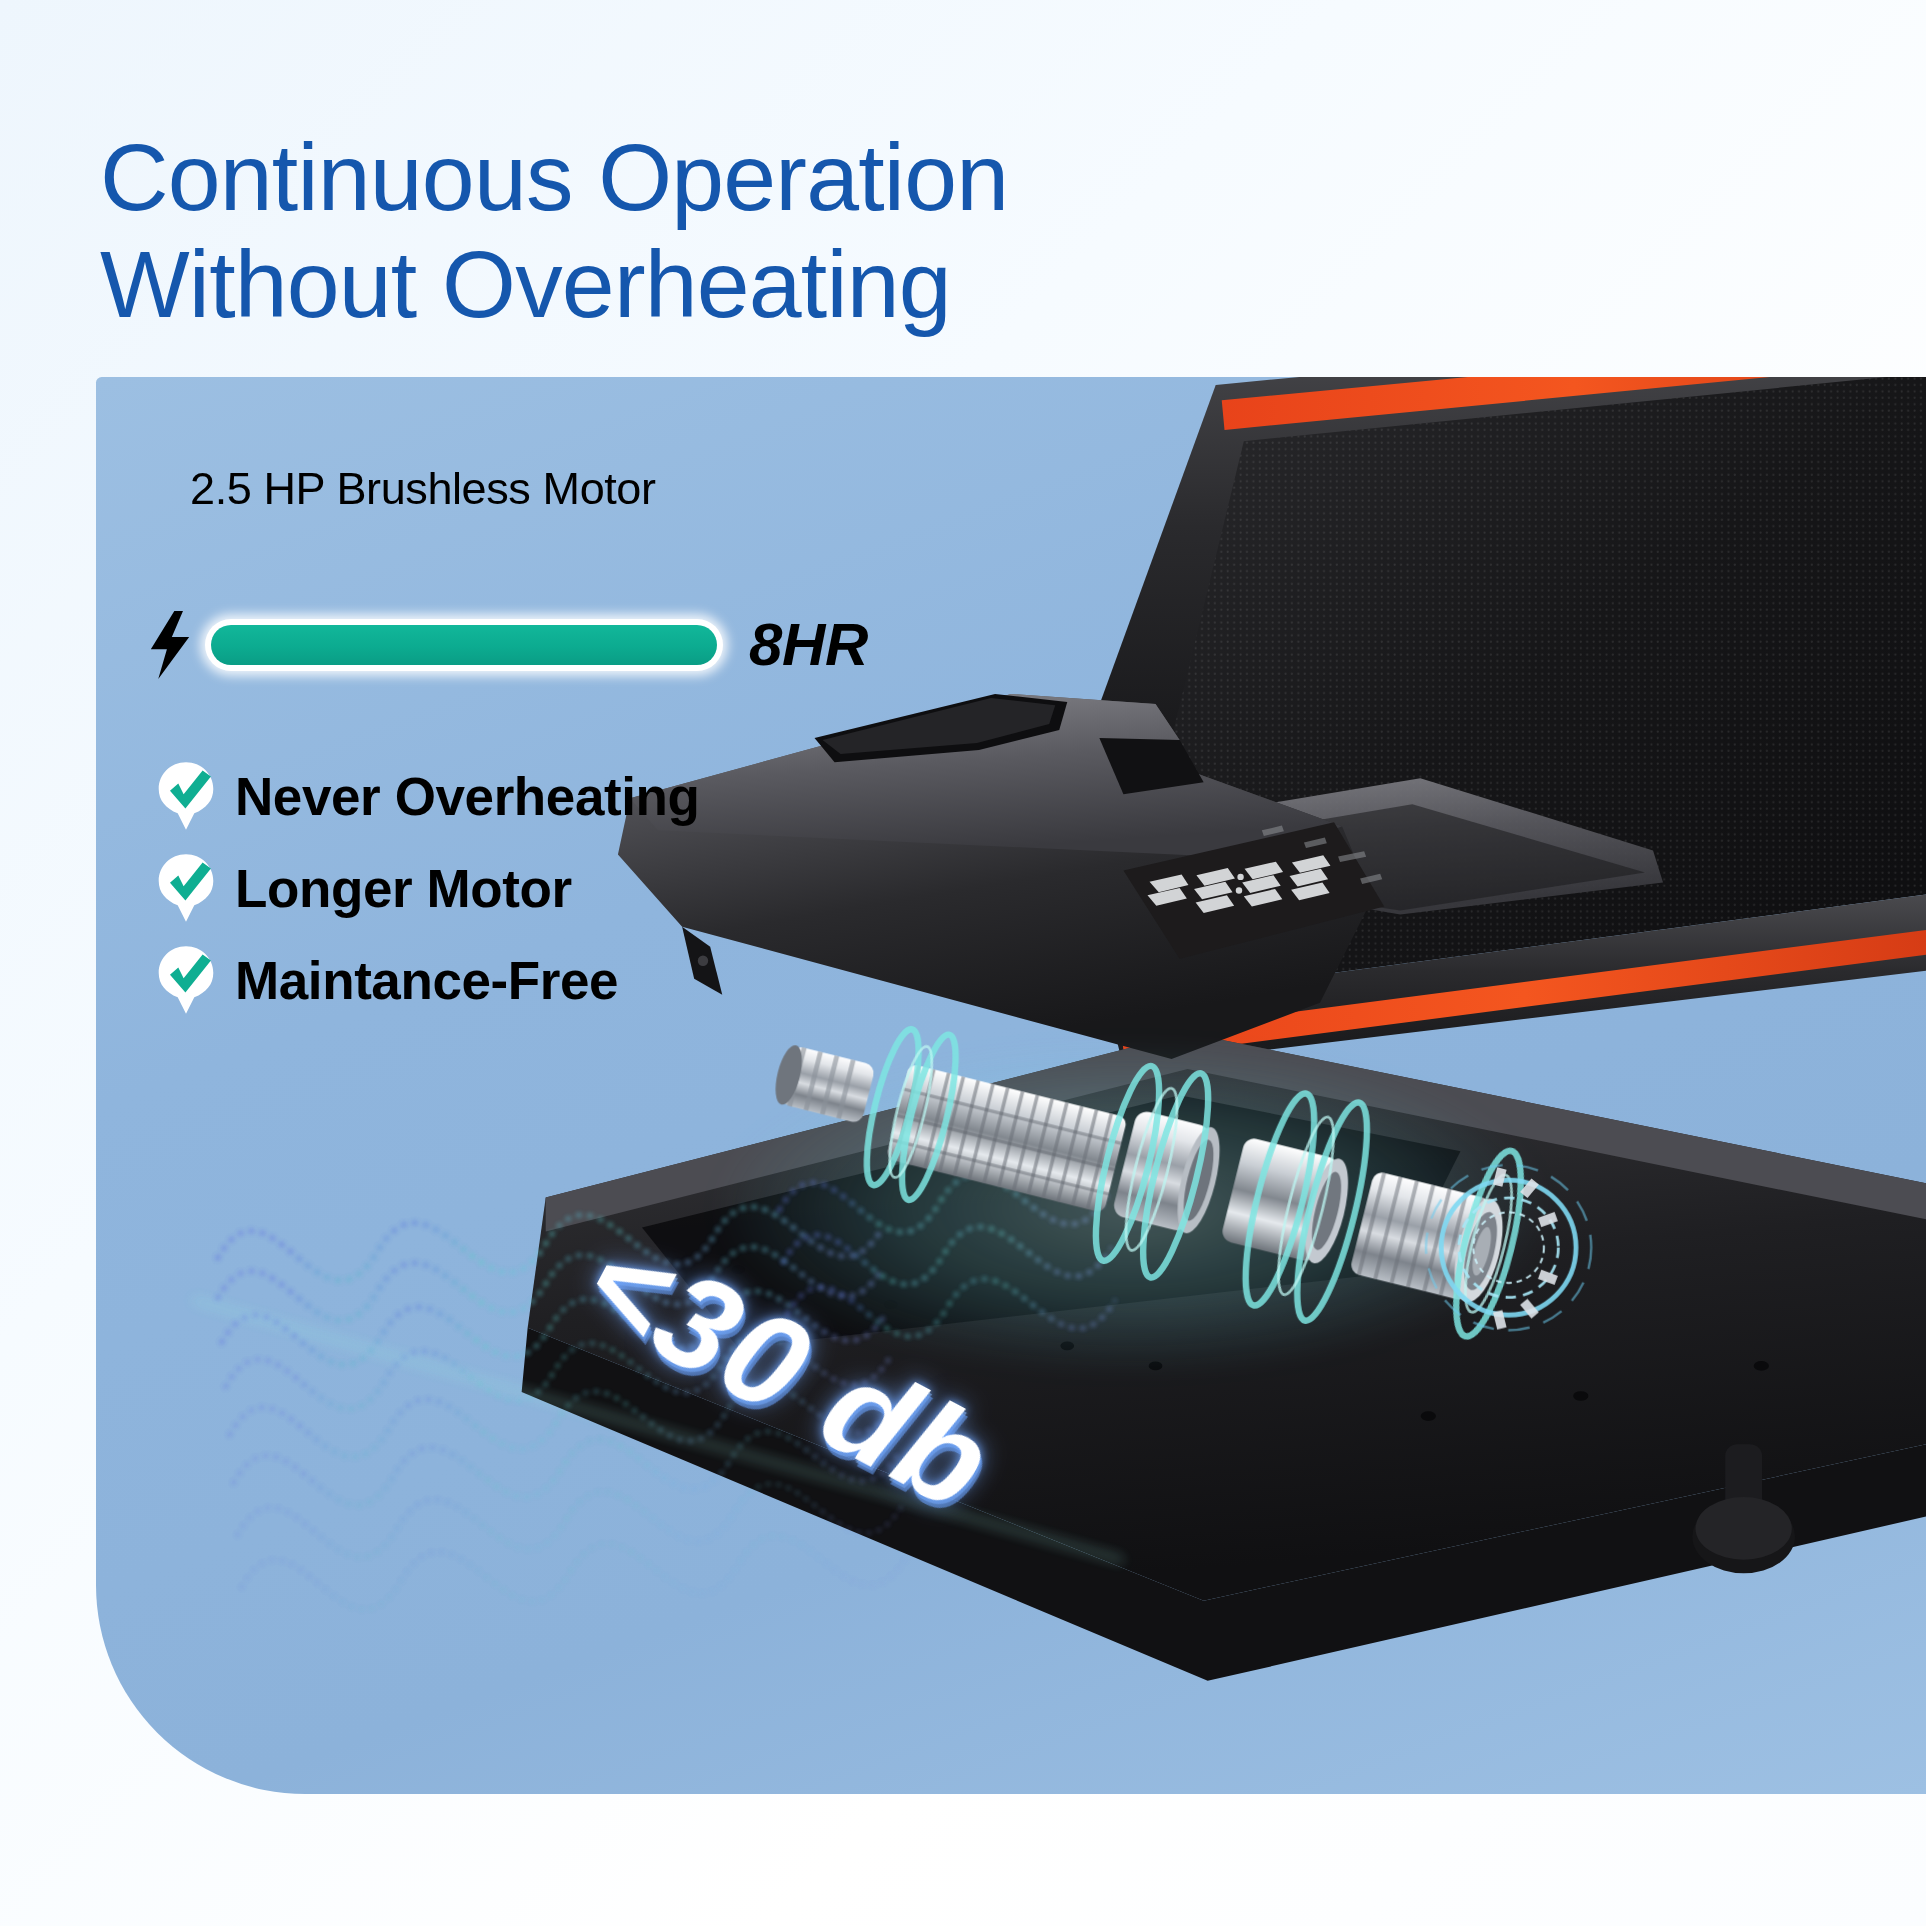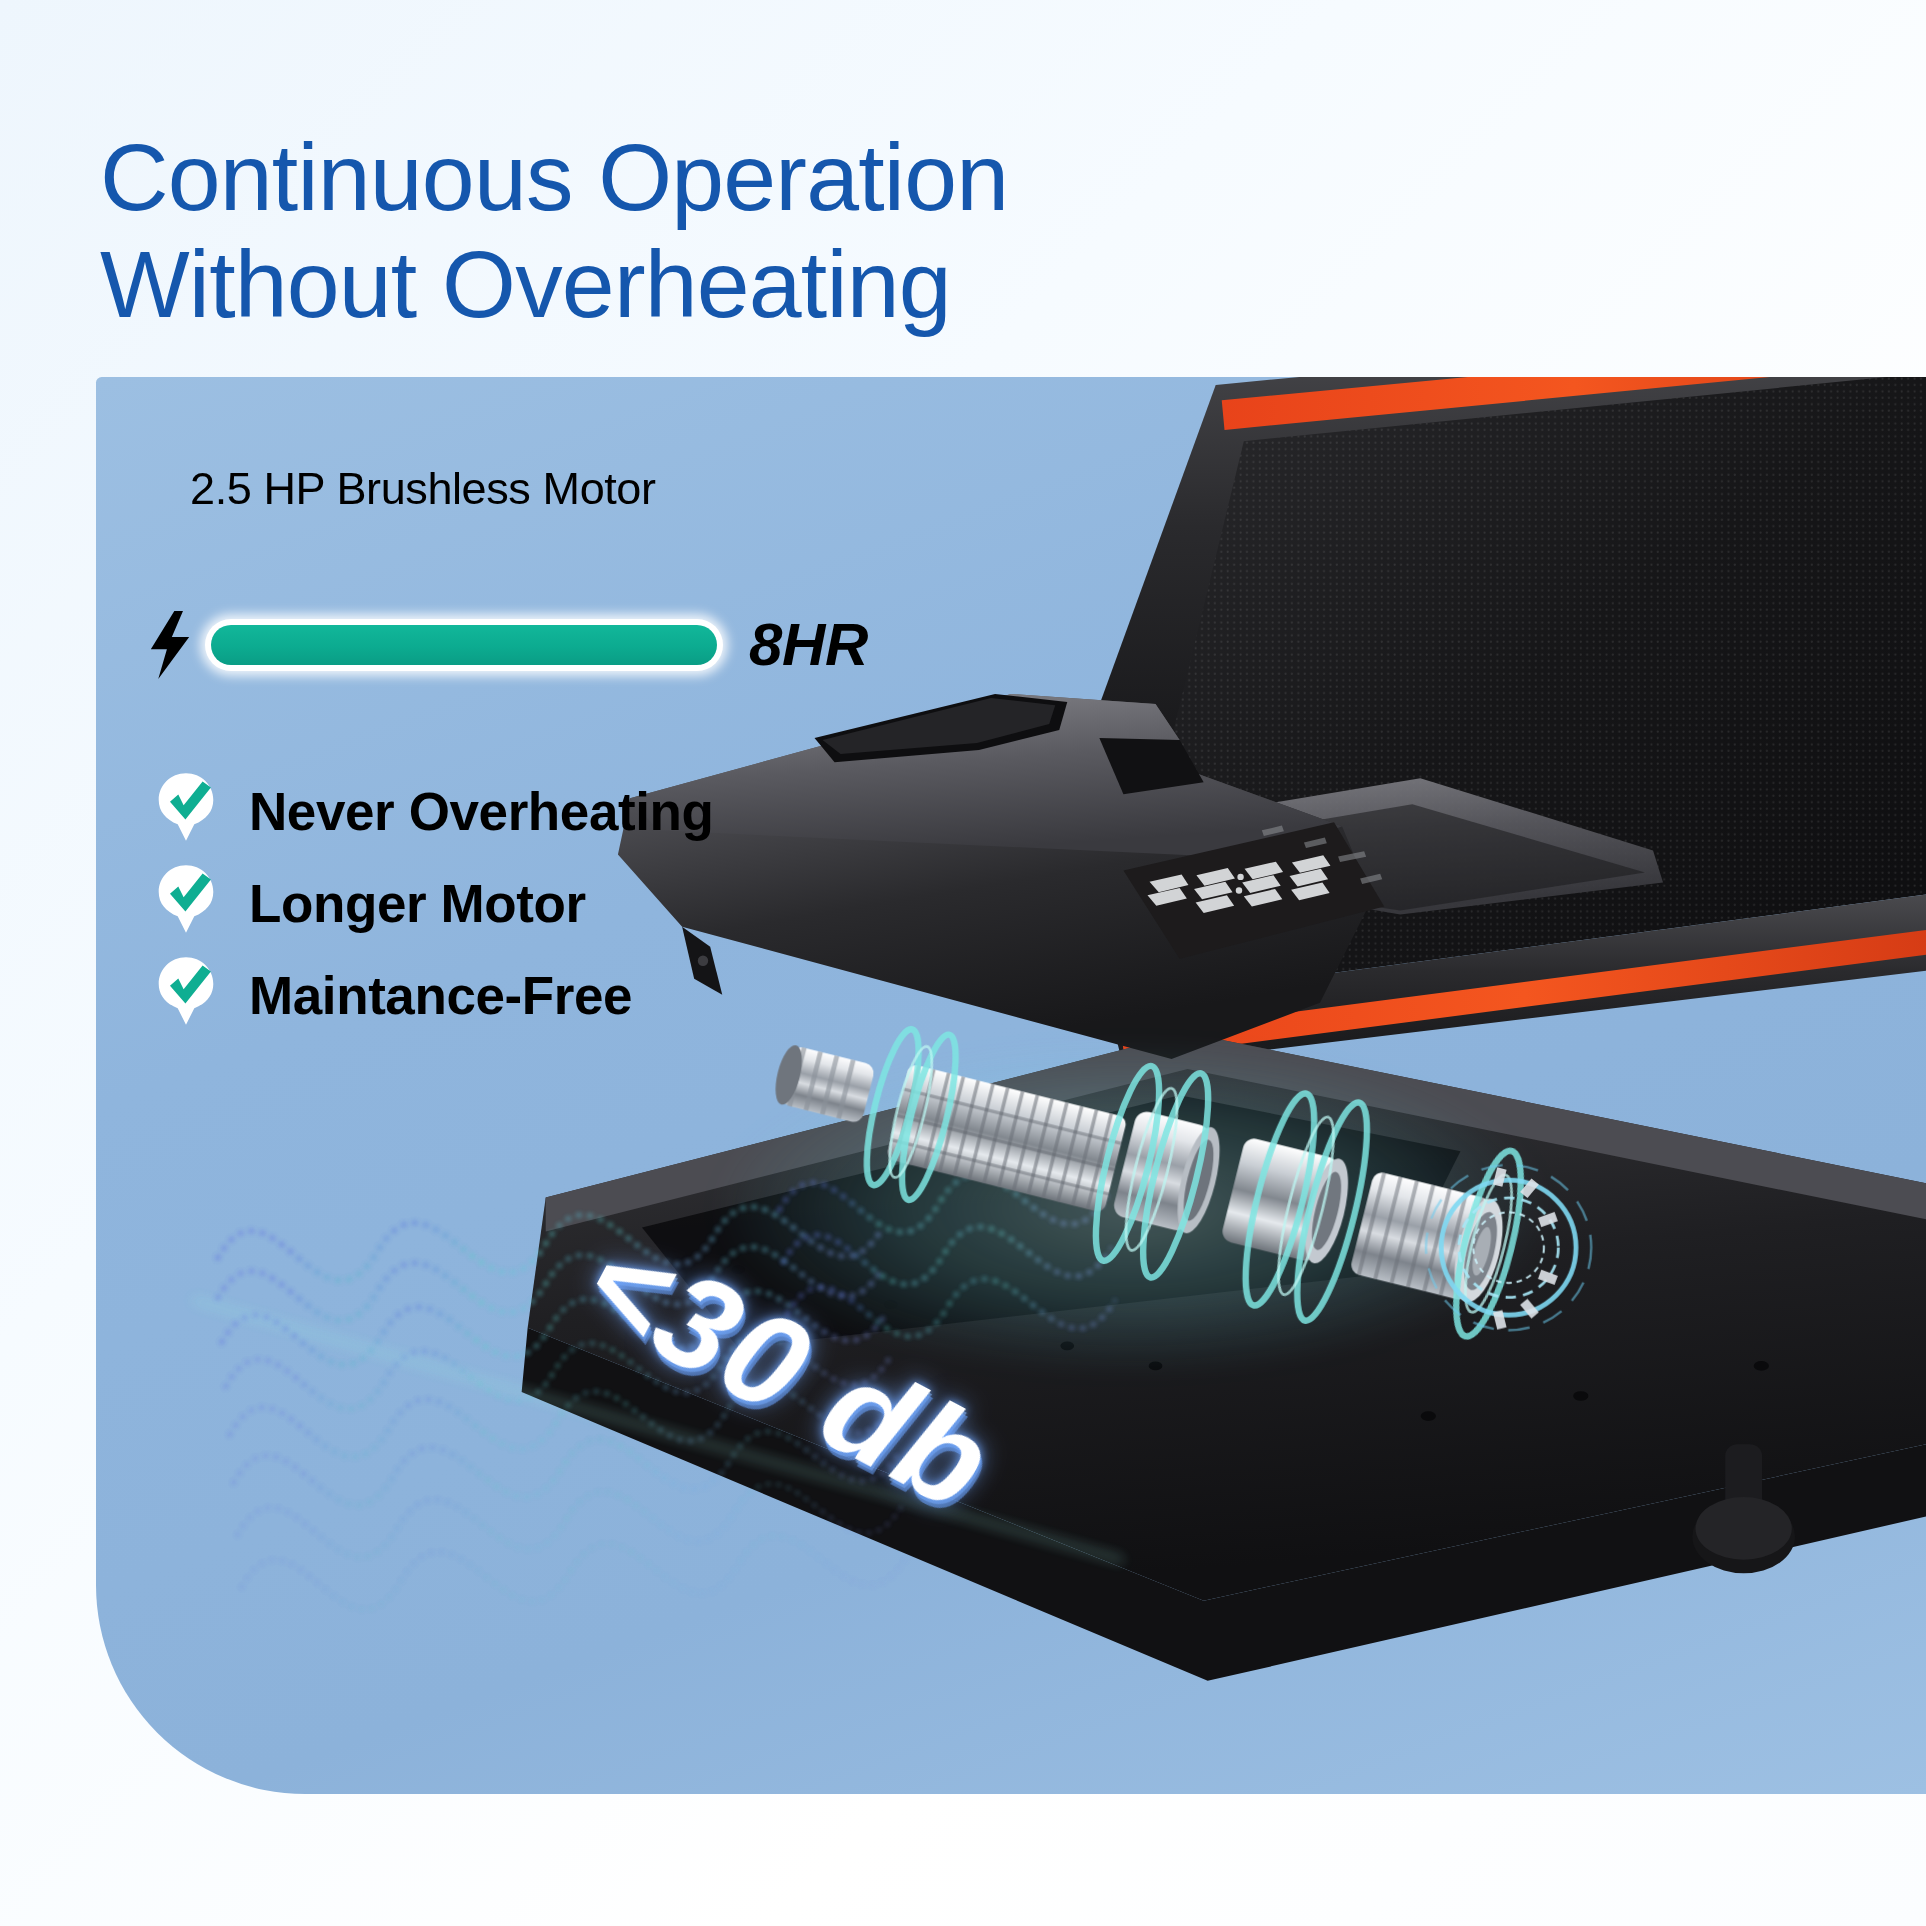--- a/index.html
+++ b/index.html
@@ -49,21 +49,21 @@
     width:100%;height:100%;border-radius:20px;
     background:linear-gradient(180deg,#12b79a 0%,#0cab90 55%,#0a9d85 100%);
   }
   .hrs{
     margin-left:26px;font-size:60px;font-weight:bold;font-style:italic;
     color:#000;letter-spacing:-0.4px;white-space:nowrap;
   }
 
   
   .features{position:absolute;left:60px;top:373px;}
-  .feat{display:flex;align-items:flex-end;height:92px;gap:14px;}
+  .feat{display:flex;align-items:center;height:92px;}
   .pin{width:60px;height:70px;flex:0 0 auto;}
   .feat-label{
     margin-left:19px;font-size:53px;font-weight:bold;color:#000;
     letter-spacing:-0.4px;white-space:nowrap;
   }
 
   
   .product{position:absolute;left:0;top:0;width:1831px;height:1417px;pointer-events:none;}
 
   

